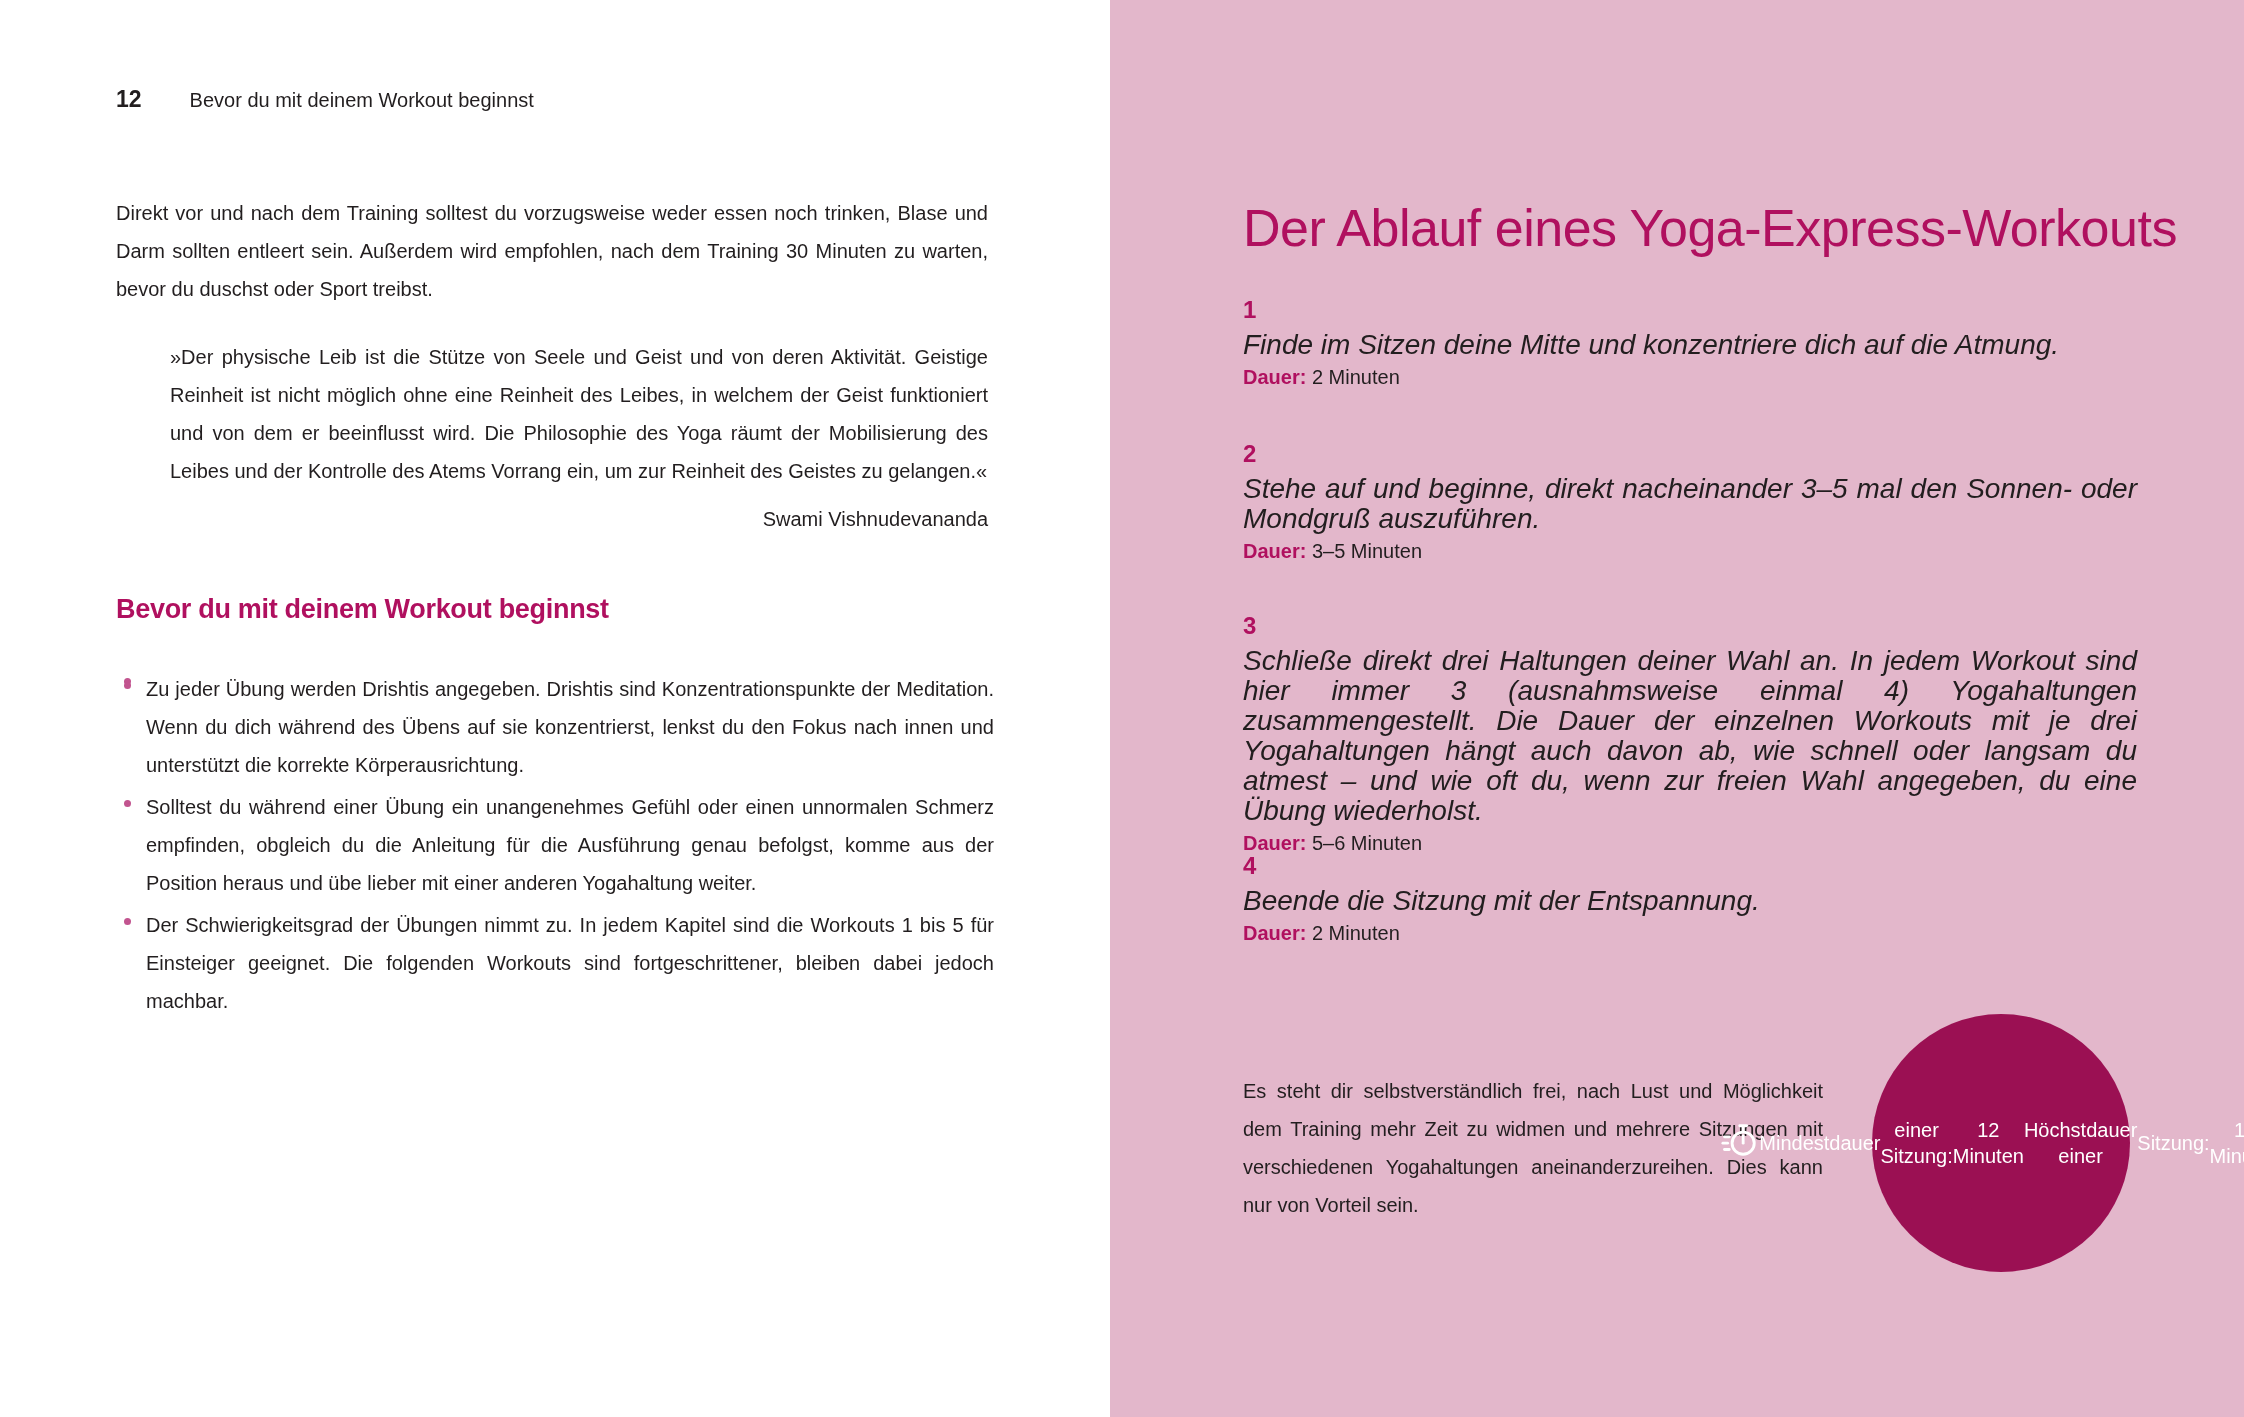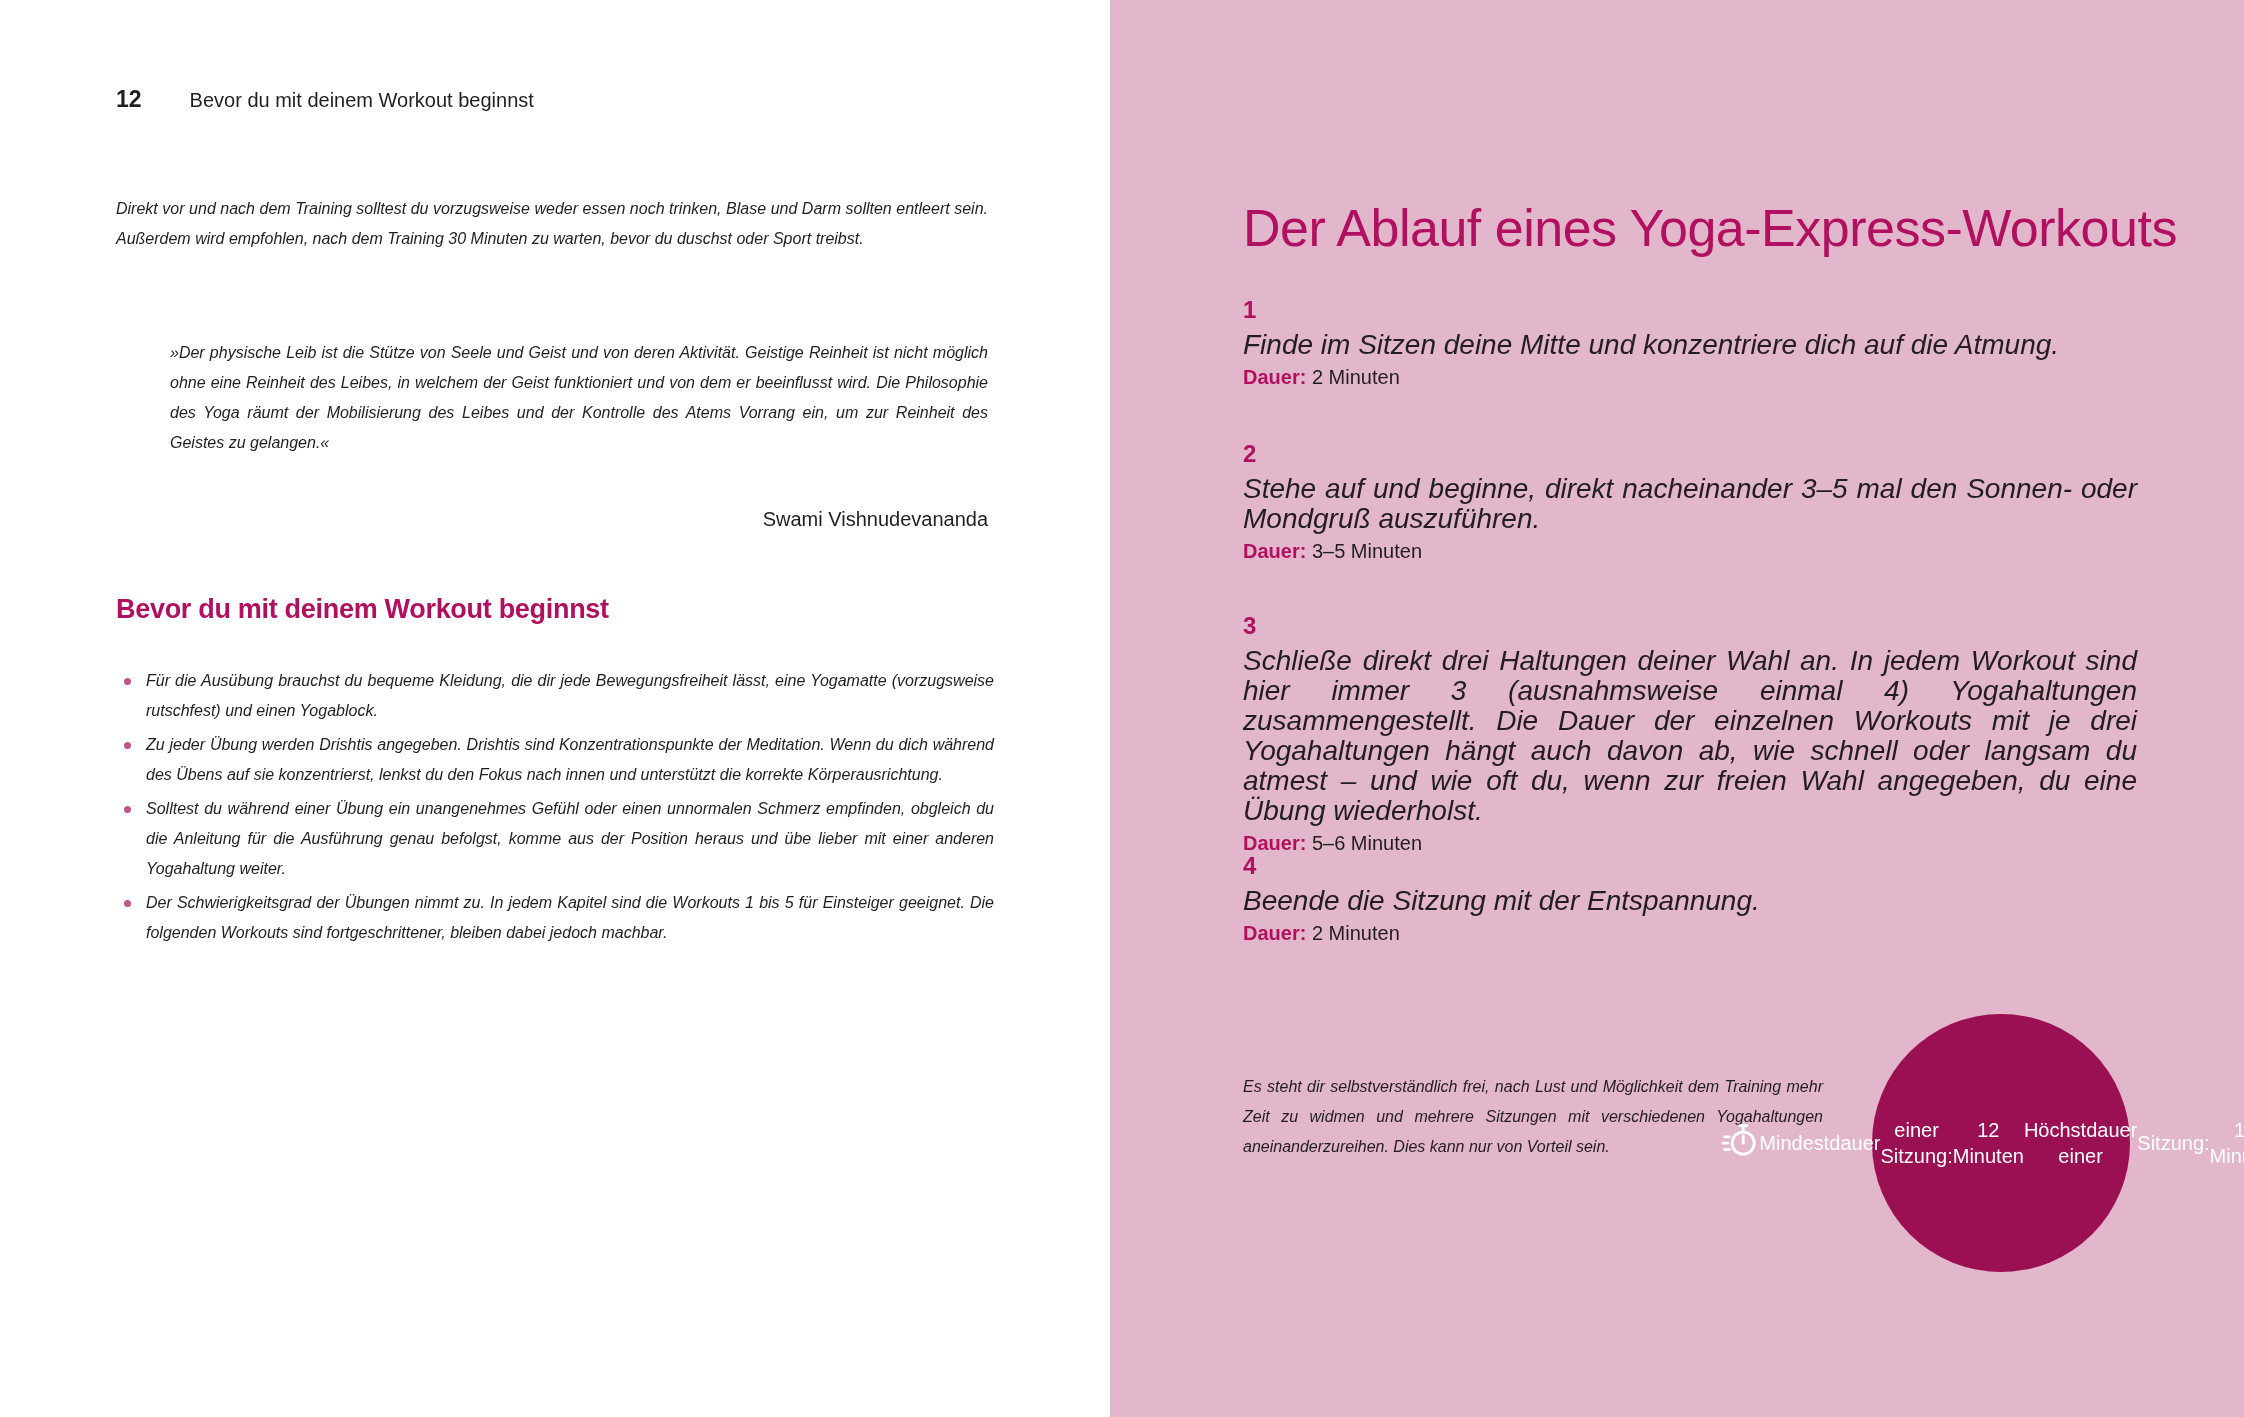--- a/index.html
+++ b/index.html
@@ -17,21 +17,21 @@
     color: var(--text);
     background: #ffffff;
   }
   .spread { position: relative; width: 2244px; height: 1417px; background: #ffffff; overflow: hidden; }
 
   
   .runhead { position: absolute; left: 116px; top: 86px; display: flex; align-items: baseline; }
   .pagenum { font-size: 23px; font-weight: bold; color: var(--text); }
   .runtitle { font-size: 20px; margin-left: 48px; color: var(--text); }
 
-  .body-text { font-size: 16px; line-height: 30px; color: var(--text); font-style: italic; }
+  .body-text { font-size: 20px; line-height: 38px; color: var(--text); }
   .justify { text-align: justify; hyphens: auto; -webkit-hyphens: auto; }
 
   .intro { position: absolute; left: 116px; top: 194px; width: 872px; }
   .quote { position: absolute; left: 170px; top: 338px; width: 818px; }
   .attribution { position: absolute; left: 170px; top: 508px; width: 818px; text-align: right; font-size: 20px; }
 
   .left-heading {
     position: absolute; left: 116px; top: 594px;
     font-size: 27px; font-weight: bold; color: var(--accent);
     letter-spacing: -0.3px;
@@ -90,21 +90,20 @@
     <p class="body-text justify intro">Direkt vor und nach dem Training solltest du vorzugsweise weder essen noch trinken, Blase und Darm sollten entleert sein. Außerdem wird empfohlen, nach dem Training 30 Minuten zu warten, bevor du duschst oder Sport treibst.</p>
 
     <p class="body-text justify quote">»Der physische Leib ist die Stütze von Seele und Geist und von deren Aktivität. Geistige Reinheit ist nicht möglich ohne eine Reinheit des Leibes, in welchem der Geist funktioniert und von dem er beeinflusst wird. Die Philosophie des Yoga räumt der Mobilisierung des Leibes und der Kontrolle des Atems Vorrang ein, um zur Reinheit des Geistes zu gelangen.«</p>
     <p class="attribution">Swami Vishnudevananda</p>
 
     <h2 class="left-heading">Bevor du mit deinem Workout beginnst</h2>
 
     <ul class="bullets">
       <li class="body-text justify">
         <span class="bullet-dot"></span>
-        <span>Für die Ausübung brauchst du bequeme Kleidung, die dir jede Bewegungsfreiheit lässt, eine Yogamatte (vorzugsweise rutschfest) und einen Yogablock.</span>
       </li>
       <li class="body-text justify">
         <span class="bullet-dot"></span>
         <span>Zu jeder Übung werden Drishtis angegeben. Drishtis sind Konzentrationspunkte der Meditation. Wenn du dich während des Übens auf sie konzentrierst, lenkst du den Fokus nach innen und unterstützt die korrekte Körperausrichtung.</span>
       </li>
       <li class="body-text justify">
         <span class="bullet-dot"></span>
         <span>Solltest du während einer Übung ein unangenehmes Gefühl oder einen unnormalen Schmerz empfinden, obgleich du die Anleitung für die Ausführung genau befolgst, komme aus der Position heraus und übe lieber mit einer anderen Yogahaltung weiter.</span>
       </li>
       <li class="body-text justify">

